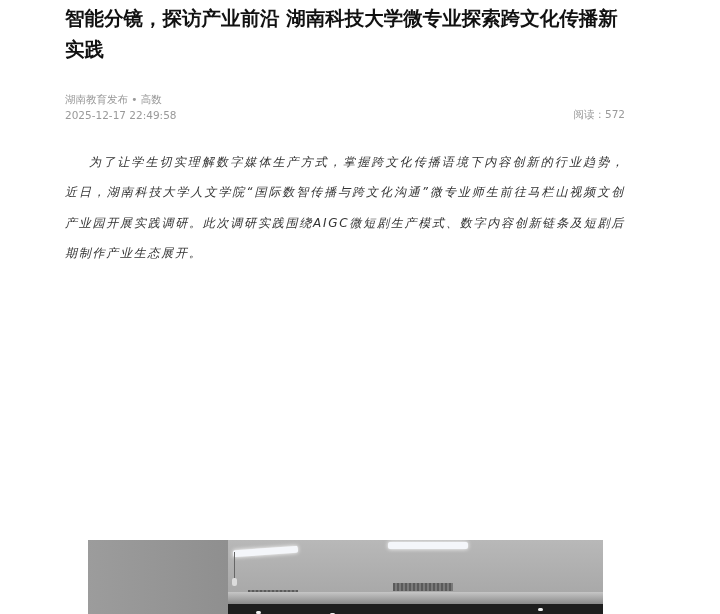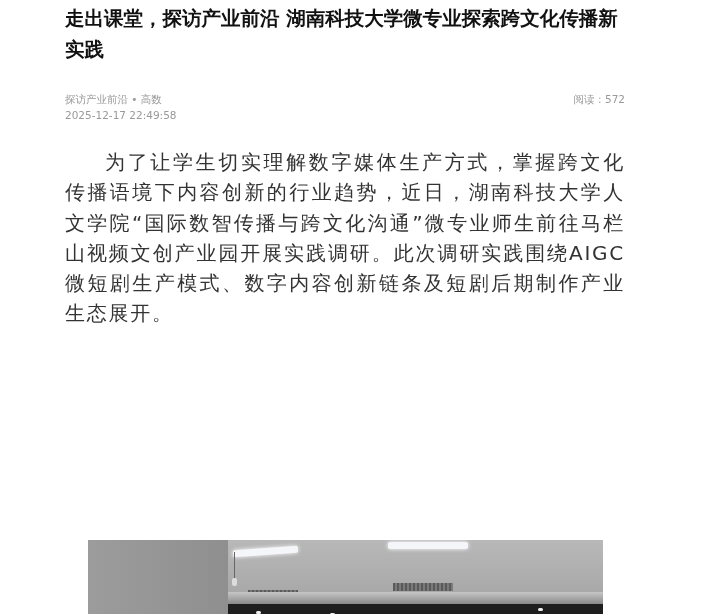--- a/index.html
+++ b/index.html
@@ -6,50 +6,50 @@
   body { width: 720px; height: 614px; overflow: hidden; position: relative; font-family: "DejaVu Sans", "Liberation Sans", sans-serif; }
   .article { position: absolute; left: 65px; top: 0; width: 560px; }
   .title {
     margin: 0; padding-top: 3px;
     font-size: 19.5px; line-height: 31px; font-weight: bold; color: #111111;
     letter-spacing: 0px;
   }
   .meta { position: relative; margin-top: 26px; height: 34px; font-size: 10.5px; color: #999999; line-height: 16px; }
   .meta .source { position: absolute; left: 0; top: 0; }
   .meta .time { position: absolute; left: 0; top: 16px; }
-  .meta .reads { position: absolute; right: 0; top: 0; }
+  .meta .reads { position: absolute; right: 0; top: 15px; }
   .body { margin-top: 22px; }
   .para {
     margin: 4px 0 17px 0;
-    font-size: 20px; line-height: 30.3px; color: #333333;
-    text-indent: 2em; letter-spacing: 1.75px; text-align: justify;
+    font-size: 12px; line-height: 30.3px; color: #333333;
+    text-indent: 2em; letter-spacing: 1.75px; text-align: justify; font-style: italic;
   }
   .photo {
     position: absolute; left: 88px; top: 540px; width: 515px; height: 120px;
     background: linear-gradient(180deg, #a4a4a4 0%, #9a9a9a 40%, #8e8e8e 100%);
     overflow: hidden;
   }
   .photo .wall-left { position: absolute; left: 0; top: 0; width: 140px; height: 100%; background: linear-gradient(90deg,#9c9c9c,#8f8f8f); }
   .photo .ceiling { position: absolute; left: 140px; top: 0; width: 375px; height: 55px; background: linear-gradient(180deg,#b8b8b8,#a8a8a8); }
   .photo .light { position: absolute; height: 7px; background: #f4f6fa; border-radius: 2px; box-shadow: 0 0 4px #ffffff; }
   .photo .vent { position: absolute; height: 8px; background: repeating-linear-gradient(90deg,#5a5a5a 0 2px,#7a7a7a 2px 4px); }
   .photo .beam { position: absolute; left: 140px; top: 52px; width: 375px; height: 12px; background: linear-gradient(180deg,#c6c6c6,#8a8a8a); }
   .photo .dark { position: absolute; left: 140px; top: 64px; width: 375px; height: 60px; background: #1e1e1e; }
   .photo .dot { position: absolute; width: 5px; height: 3px; background: #f0f0f0; border-radius: 2px; }
   .photo .cam { position: absolute; width: 5px; height: 8px; background: #dcdcdc; border-radius: 2px; }
   .photo .cable { position: absolute; width: 1px; background: #666; }
 </style>
 </head>
 <body>
 
 <div class="article">
-  <h1 class="title">走出课堂，探访产业前沿 湖南科技大学微专业探索跨文化传播新实践</h1>
+  <h1 class="title">智能分镜，探访产业前沿 湖南科技大学微专业探索跨文化传播新实践</h1>
 
   <div class="meta">
-    <span class="source">探访产业前沿 • 高数</span>
+    <span class="source">湖南教育发布 • 高数</span>
     <span class="time">2025-12-17 22:49:58</span>
     <span class="reads">阅读：572</span>
   </div>
 
   <div class="body">
     <p class="para">为了让学生切实理解数字媒体生产方式，掌握跨文化传播语境下内容创新的行业趋势，近日，湖南科技大学人文学院“国际数智传播与跨文化沟通”微专业师生前往马栏山视频文创产业园开展实践调研。此次调研实践围绕AIGC微短剧生产模式、数字内容创新链条及短剧后期制作产业生态展开。</p>
   </div>
 </div>
 
 <div class="photo">

